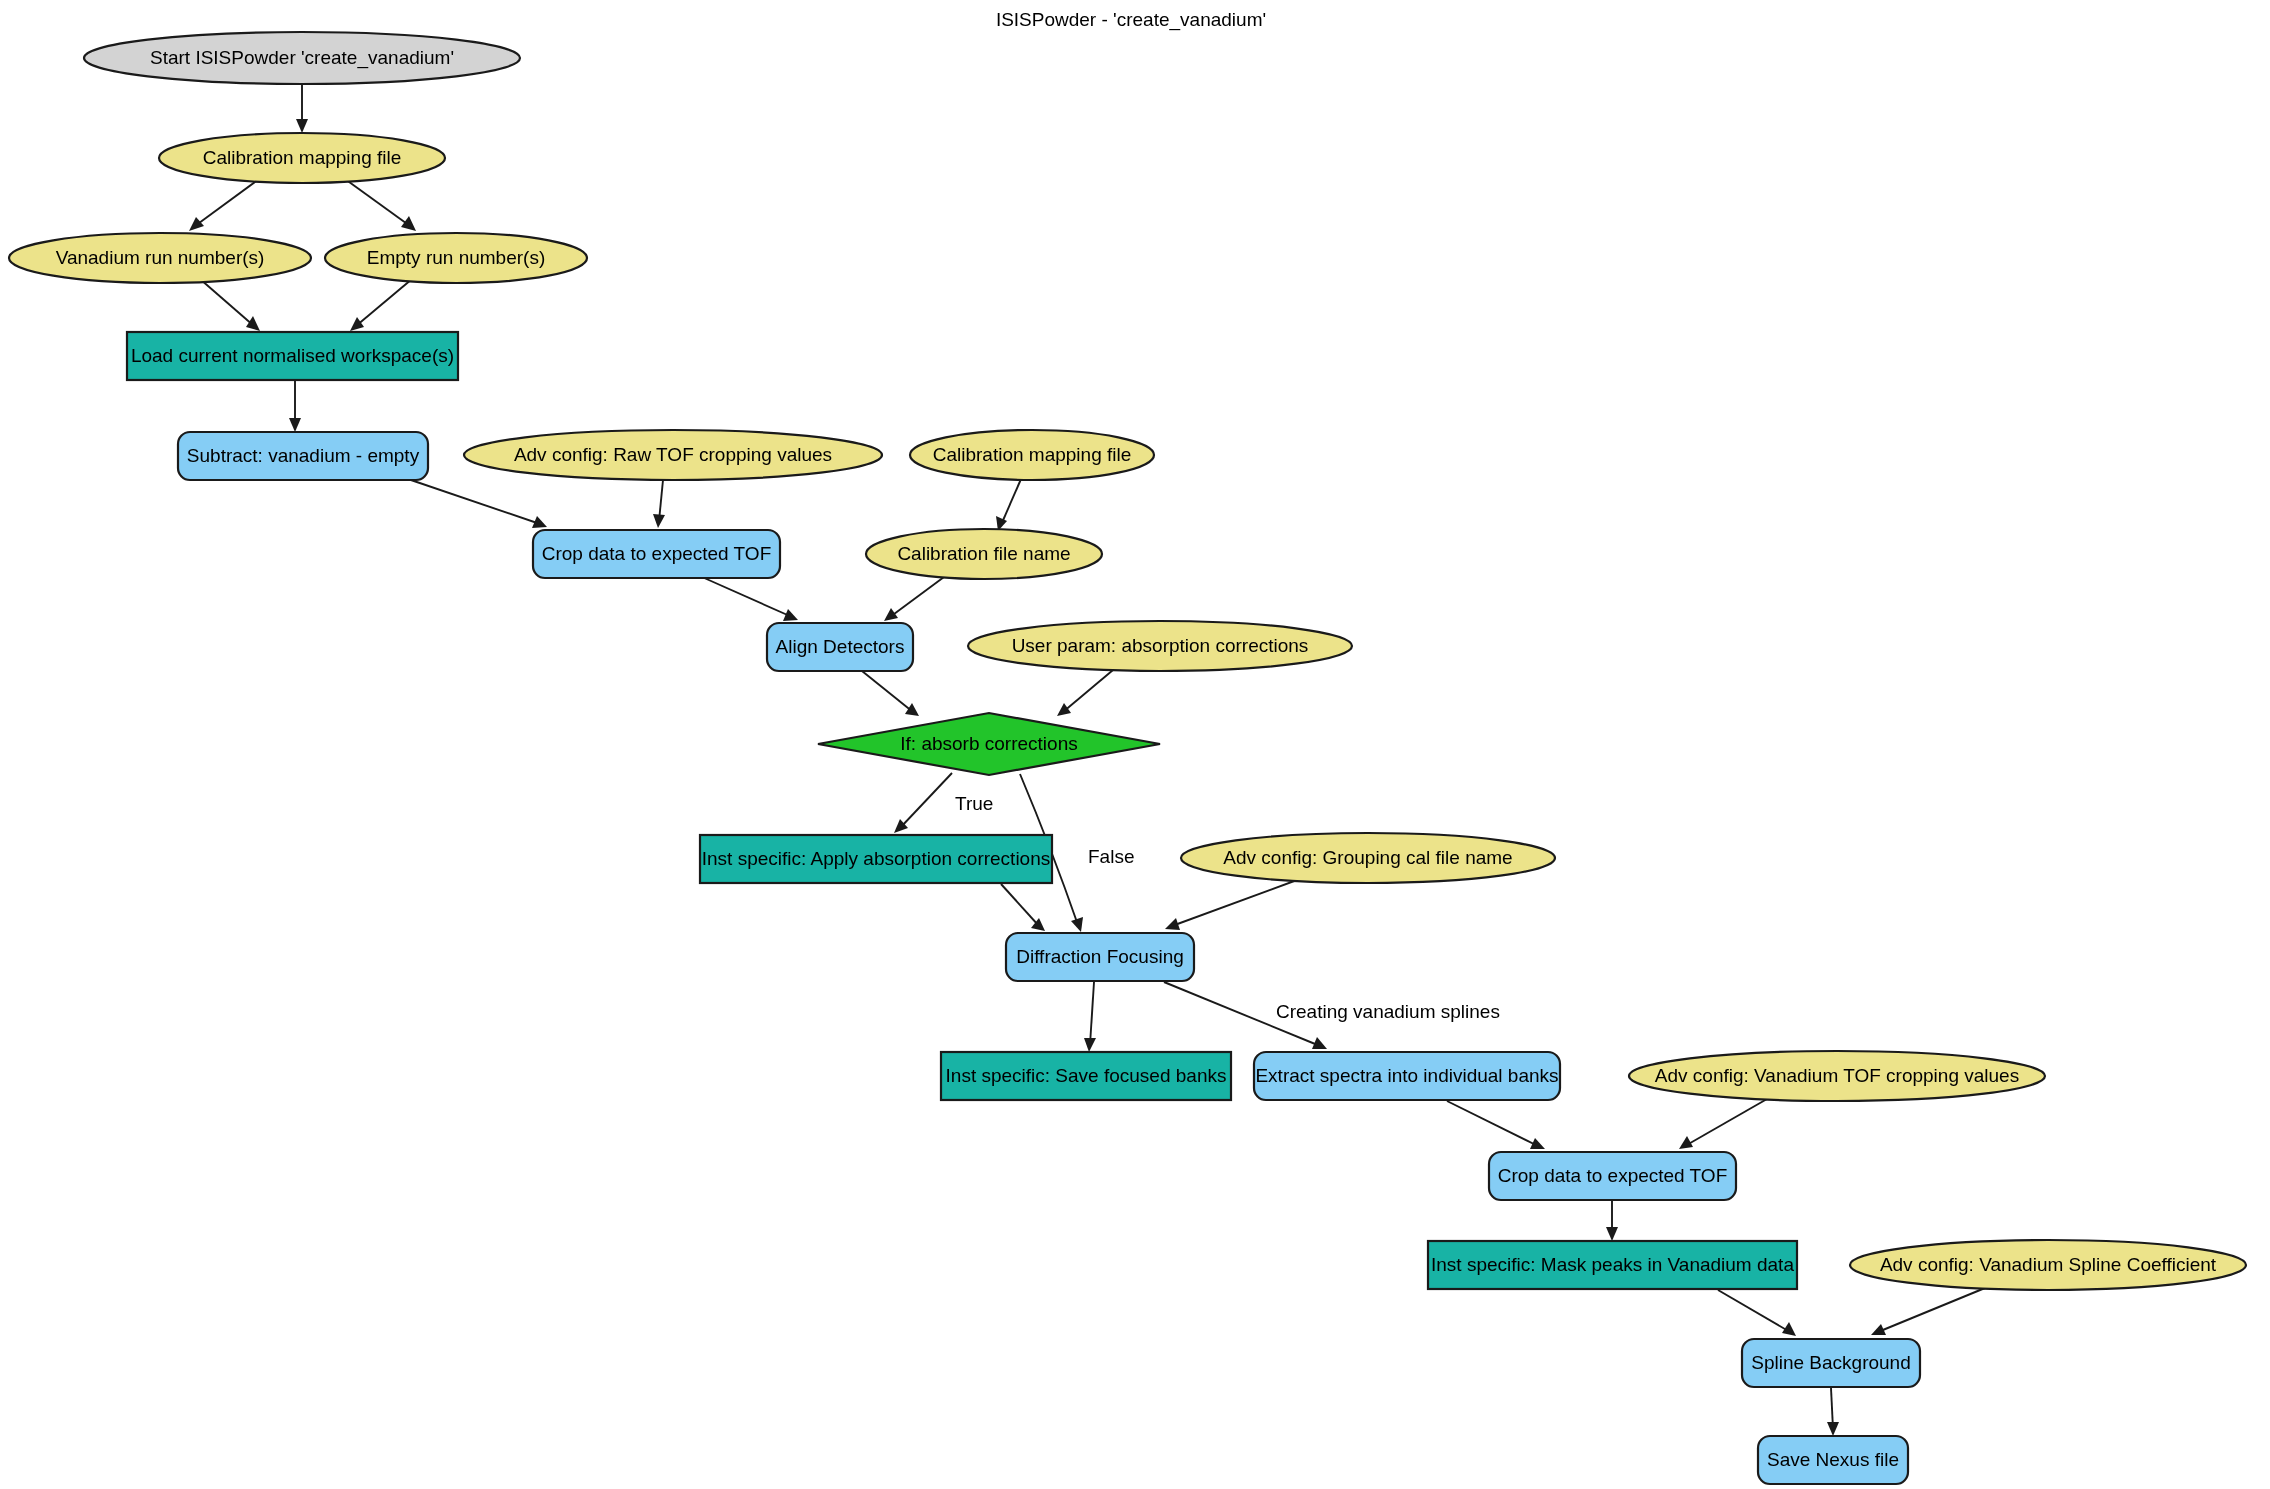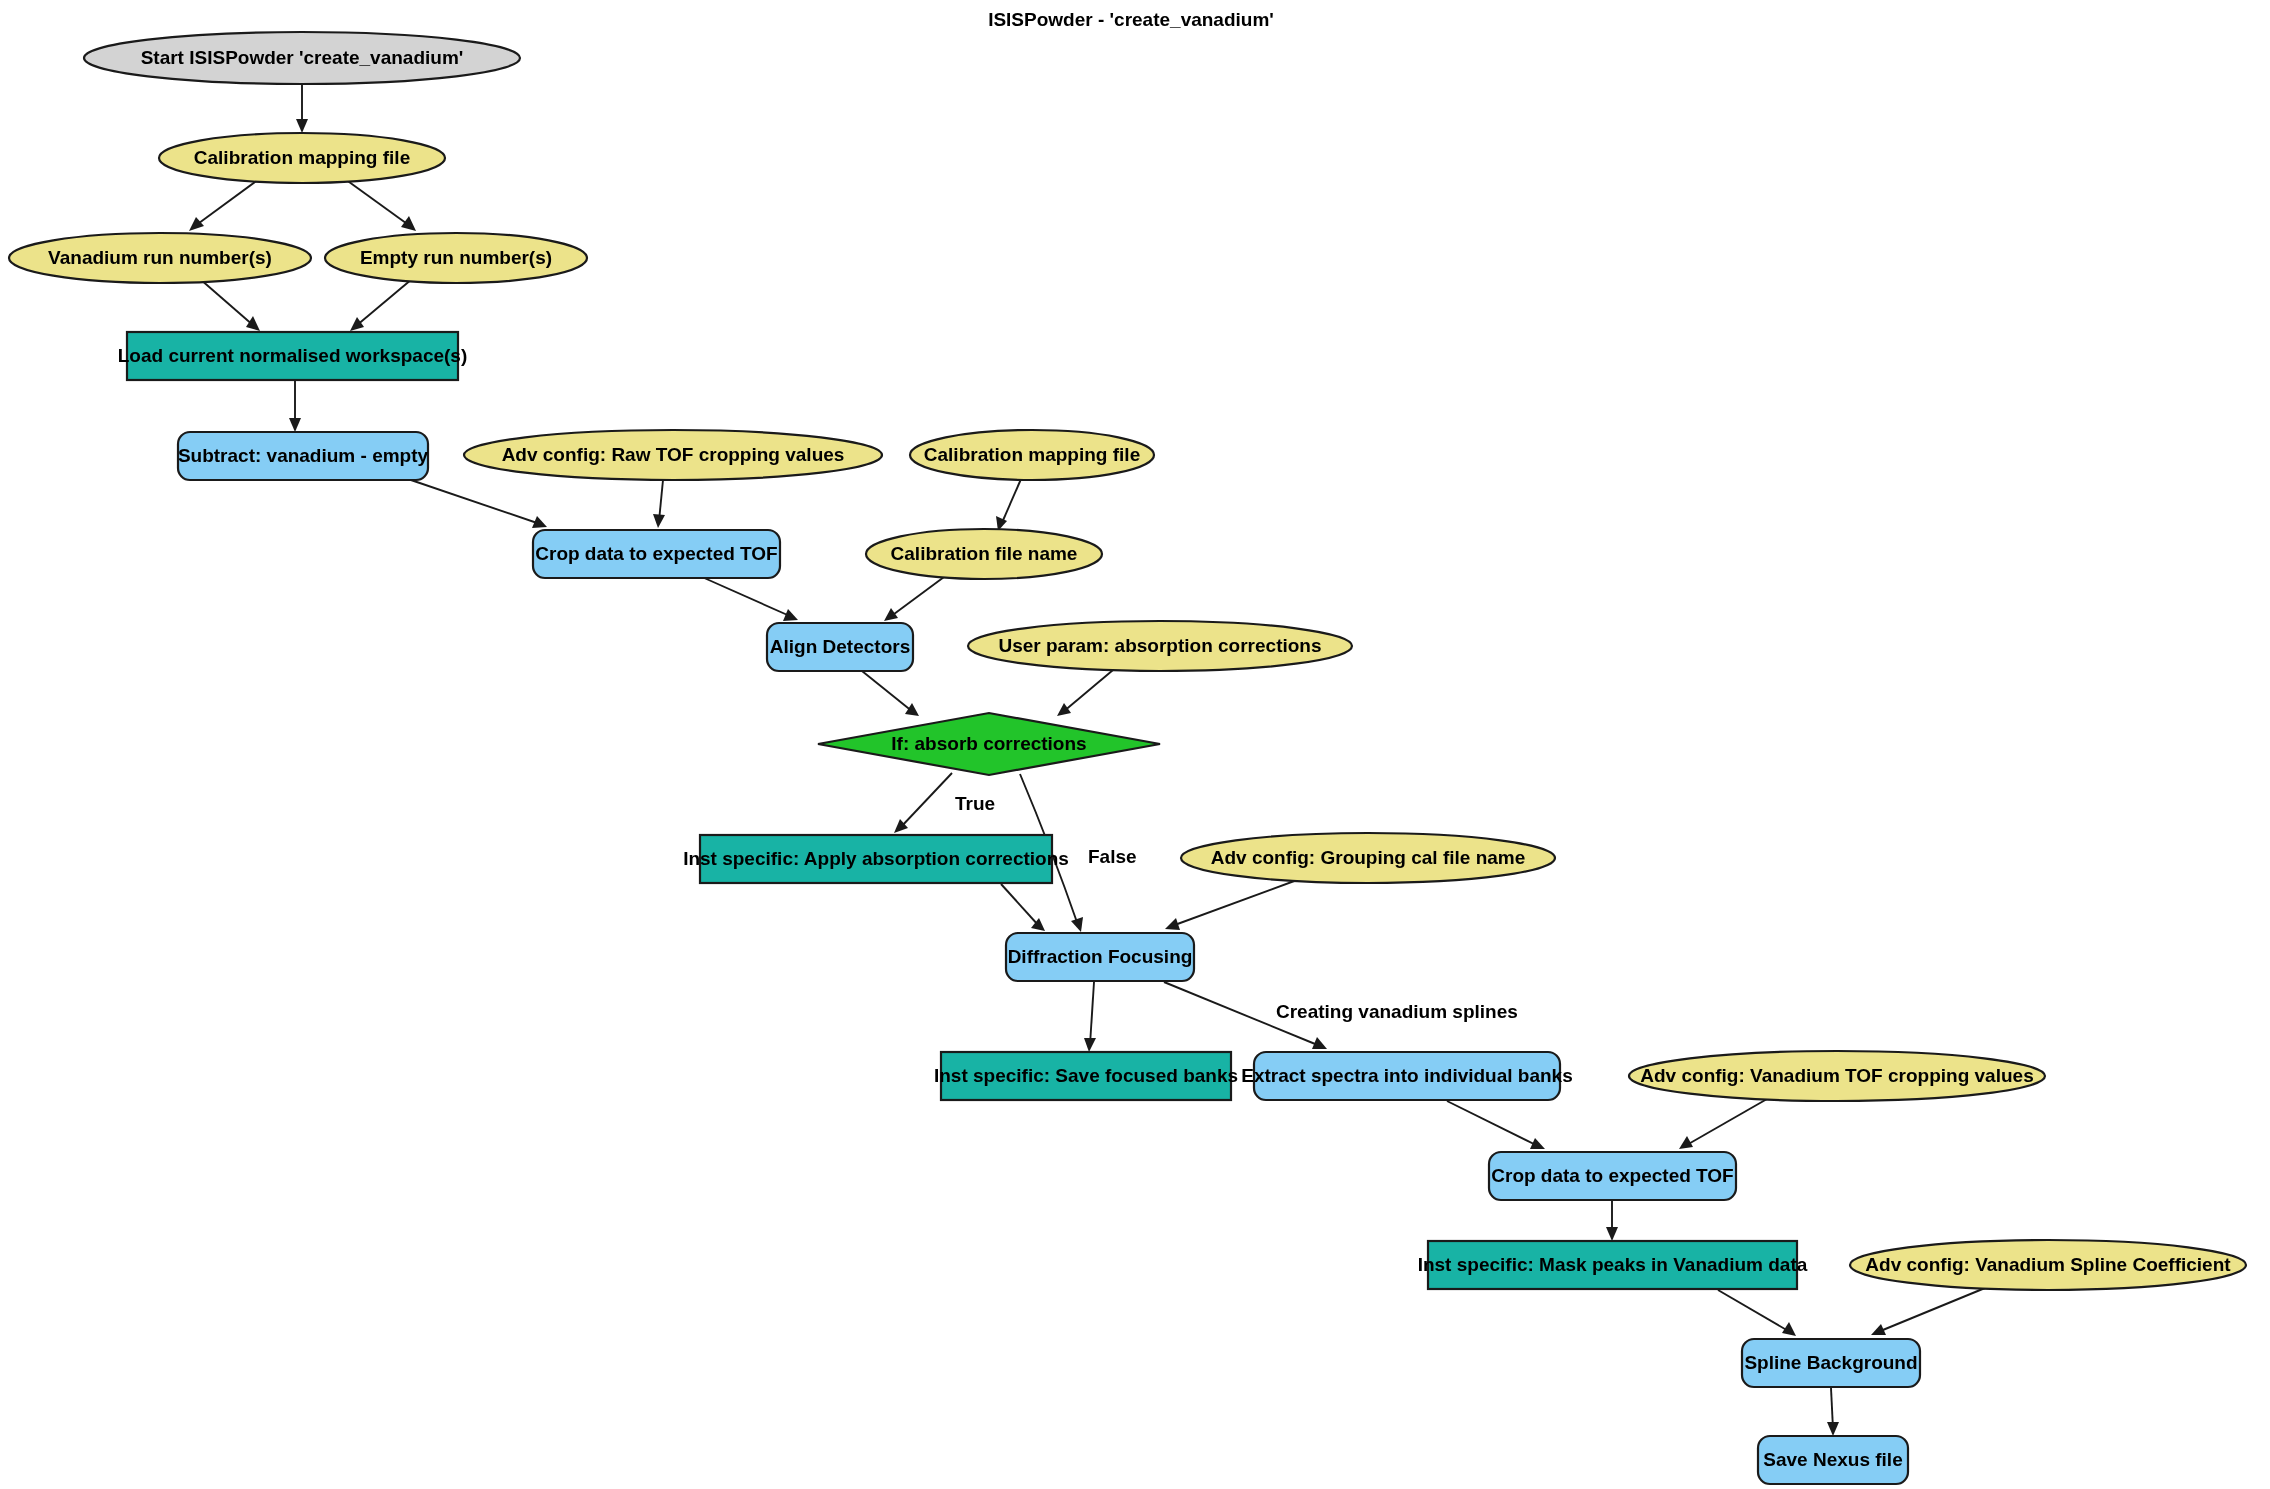--- a/index.html
+++ b/index.html
@@ -10,21 +10,20 @@
   body {
     width: 2270px;
     height: 1489px;
     font-family: "Liberation Sans", sans-serif;
     overflow: hidden;
   }
   #flow-root {
     position: relative;
     width: 2270px;
     height: 1070px;
-    font-weight: bold;
   }
   svg#flow-svg {
     position: absolute;
     top: 0;
     left: 0;
     width: 2270px;
     height: 1489px;
     display: block;
   }
   .node-shape {

